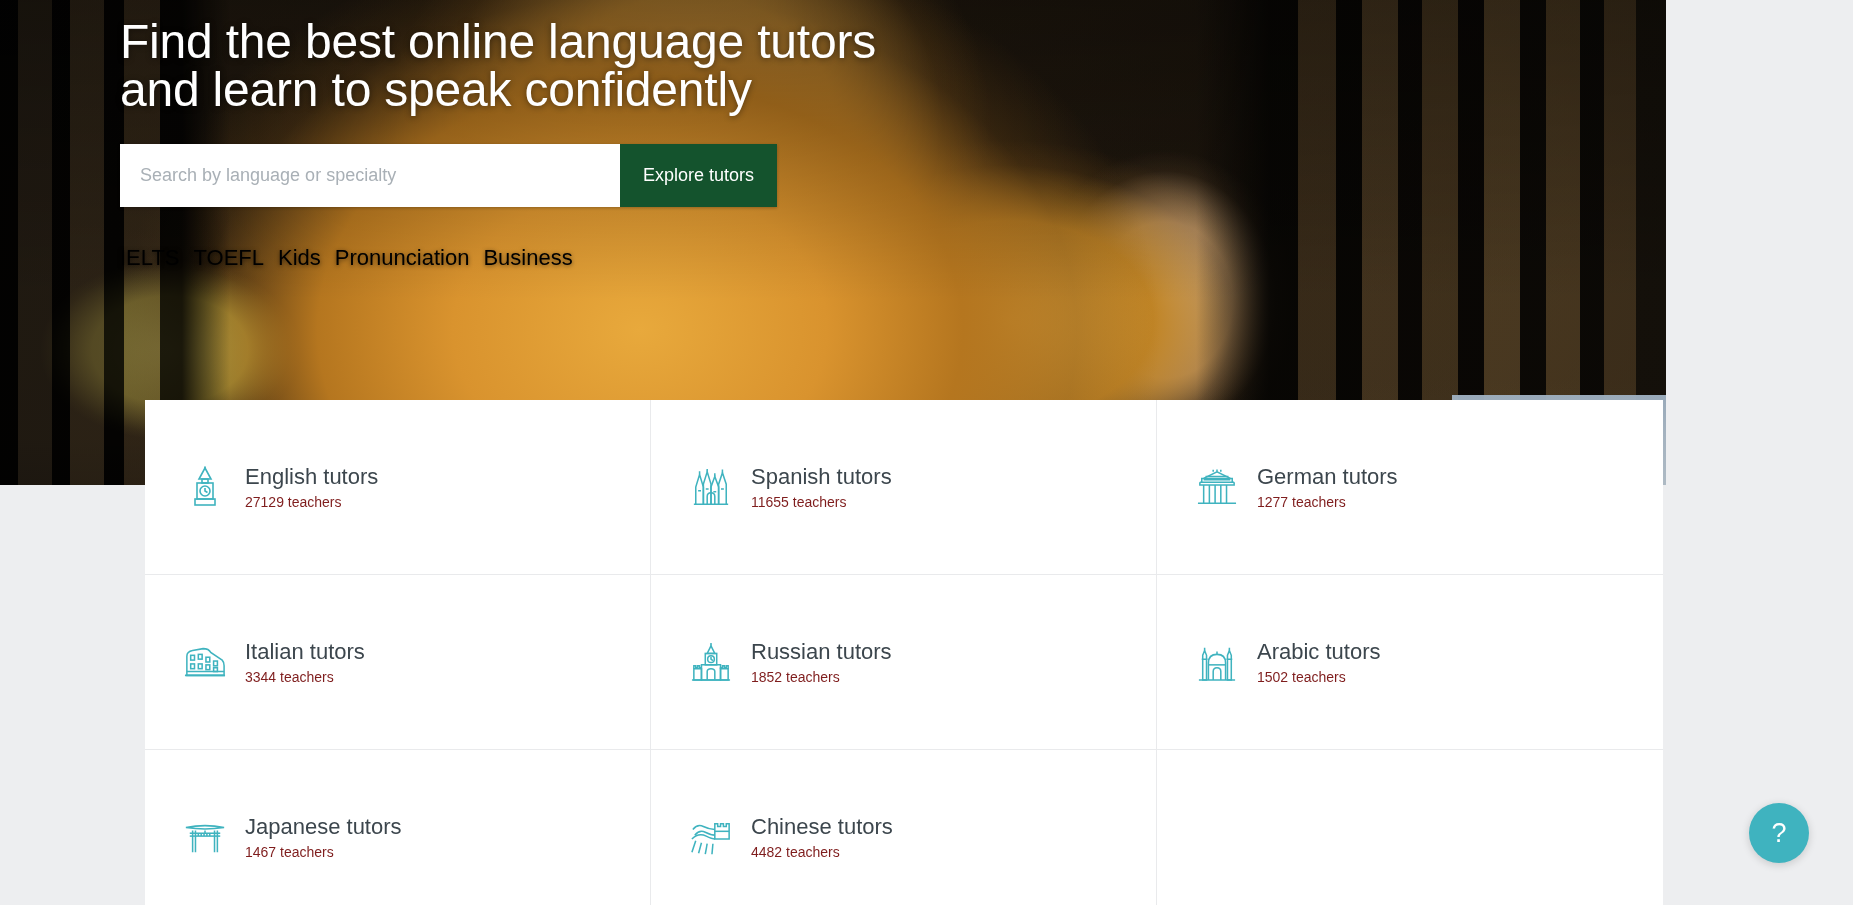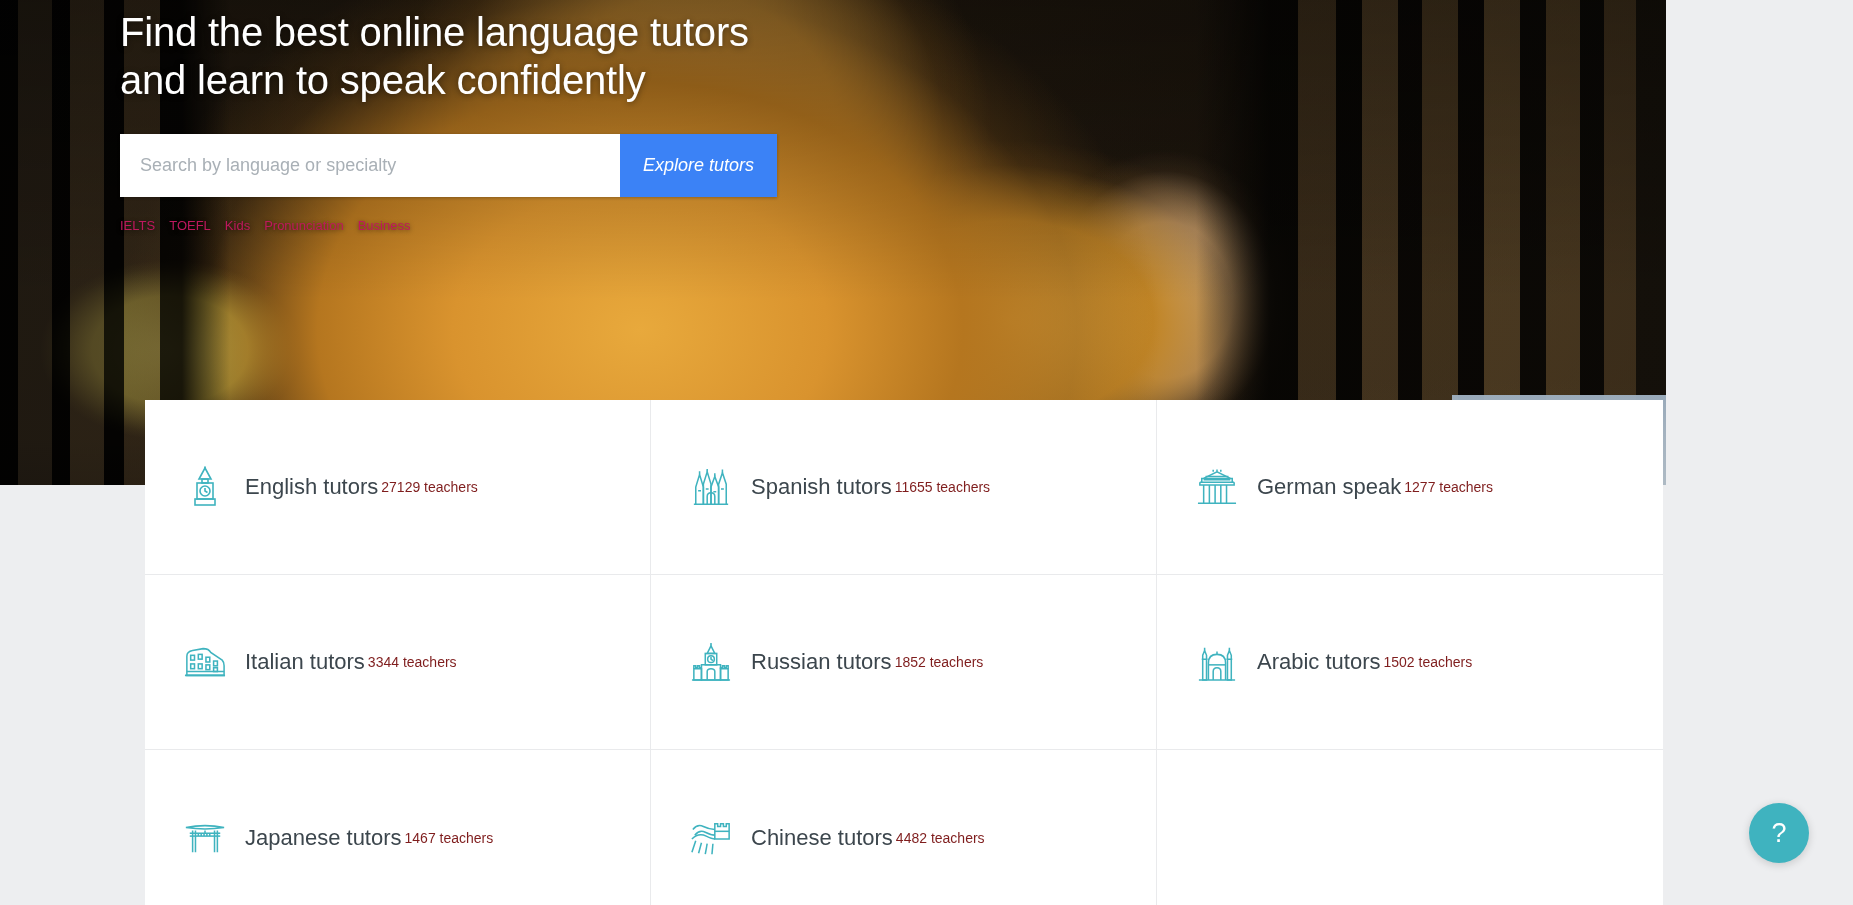--- a/index.html
+++ b/index.html
@@ -99,26 +99,26 @@
     opacity: 0.95;
   }
 
   .hero-content {
     position: absolute;
     left: 120px; top: 0;
     width: 900px;
   }
   .hero-title {
     color: #ffffff;
-    font-size: 40px;
+    font-size: 48px;
     line-height: 48px;
     font-weight: 400;
     letter-spacing: -0.2px;
     text-shadow: 0 1px 6px rgba(0,0,0,0.45);
-    padding-top: 8px;
+    padding-top: 18px;
   }
   .hero-title .line2 { display: block; }
 
   .search-row {
     display: flex;
     margin-top: 30px;
     width: 657px;
     height: 63px;
     box-shadow: 0 1px 3px rgba(0,0,0,0.25);
   }
@@ -129,39 +129,39 @@
     background: #ffffff;
     font-family: "Liberation Sans", sans-serif;
     font-size: 18px;
     color: #4b5359;
     padding: 0 20px;
   }
   .search-input::placeholder { color: #a9b0b6; }
   .explore-btn {
     width: 157px;
     border: none;
-    background: #3b82f6;
+    background: #14532d;
     color: #ffffff;
     font-family: "Liberation Sans", sans-serif;
     font-size: 18px;
     cursor: pointer;
-    font-style: italic;
   }
 
   .tag-row {
     display: flex;
     gap: 14px;
     margin-top: 21px;
   }
   .tag-link {
-    color: #be185d;
-    font-size: 13px;
+    color: #000000;
+    font-size: 22px;
     text-decoration: none;
     text-shadow: 0 1px 4px rgba(0,0,0,0.55);
     cursor: pointer;
+    margin-top: 17px;
   }
 
   
   .grid-panel {
     position: absolute;
     left: 145px;
     top: 400px;
     width: 1518px;
     background: #ffffff;
     display: grid;
@@ -184,21 +184,21 @@
   .card-icon {
     width: 44px;
     height: 44px;
     flex: 0 0 44px;
     display: flex;
     align-items: center;
     justify-content: center;
     color: #3fb3bf;
   }
   .card-icon svg { display: block; }
-  .card-text { display: flex; flex-direction: row; gap: 3px; align-items: center; }
+  .card-text { display: flex; flex-direction: column; gap: 3px; }
   .card-title {
     font-size: 22px;
     color: #3c464d;
     line-height: 26px;
   }
   .card-count {
     font-size: 14px;
     color: #7f1d1d;
     line-height: 18px;
   }
@@ -299,21 +299,21 @@
           <path d="M5 14 V10 H37 V14"></path>
           <path d="M7 10 L21 3 L35 10"></path>
           <path d="M17 3 V0.8 M21 3 V0.5 M25 3 V0.8"></path>
           <path d="M3 14 V17 H39 V14"></path>
           <path d="M7 17 V36 M13 17 V36 M19 17 V36 M25 17 V36 M31 17 V36"></path>
           <path d="M1 36 H41"></path>
           <path d="M7 11.5 H35 M9 8 H33"></path>
         </svg>
       </span>
       <span class="card-text">
-        <span class="card-title">German speak</span>
+        <span class="card-title">German tutors</span>
         <span class="card-count">1277 teachers</span>
       </span>
     </div>
 
 
     <div class="lang-card">
       <span class="card-icon">
         <svg width="42" height="32" viewBox="0 0 44 32" fill="none" stroke="currentColor" stroke-width="1.6">
           <path d="M3 30 V10 Q3 5 9 4 L20 2 Q26 2 28 6 L40 14 Q42 16 42 20 V30 Z"></path>
           <path d="M1 30 H43"></path>

